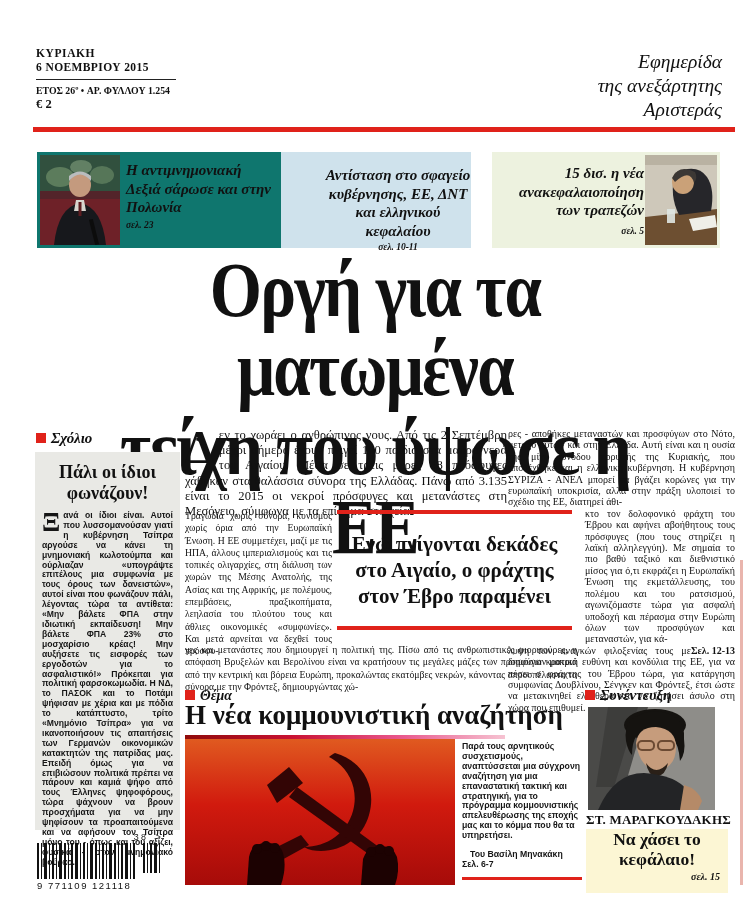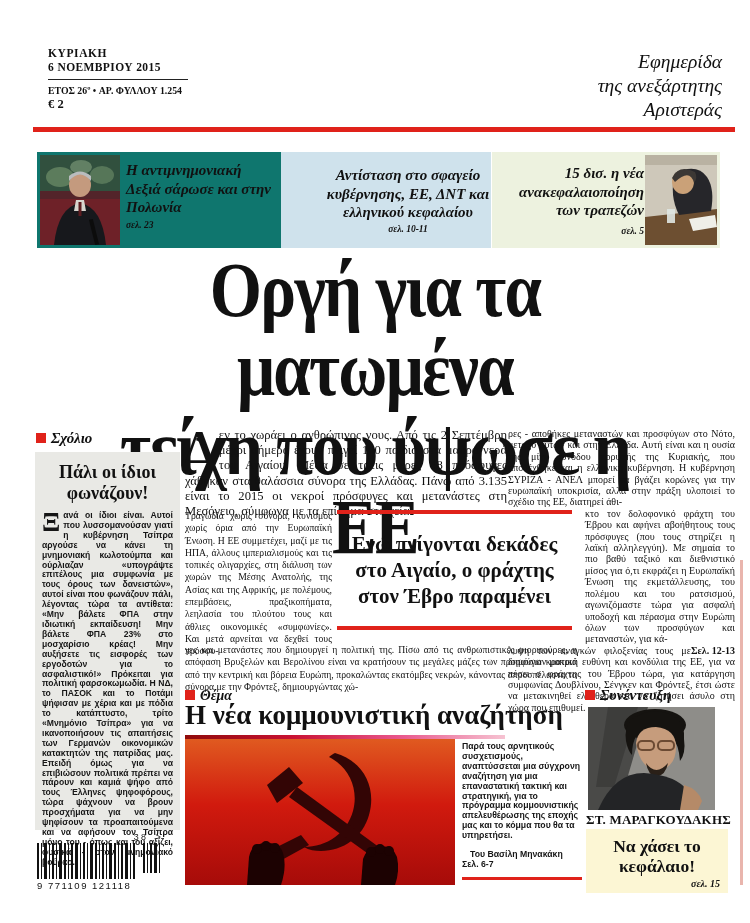--- a/index.html
+++ b/index.html
@@ -1,39 +1,39 @@
 <!DOCTYPE html>
 <html><head>
 <meta charset="utf-8">
 <style>
   html,body{margin:0;padding:0;background:#ffffff;}
   .page{position:relative;width:750px;height:923px;background:#fff;overflow:hidden;
         font-family:"Liberation Serif","DejaVu Serif",serif;color:#111;}
 
   
-  .dateblock{position:absolute;left:48px;top:46px;width:152px;font-weight:bold;}
+  .dateblock{position:absolute;left:36px;top:46px;width:152px;font-weight:bold;}
   .dateblock .day{font-size:11.5px;letter-spacing:.6px;line-height:14px;}
   .dateblock .date{font-size:11.5px;letter-spacing:.4px;line-height:14px;}
   .dateblock .rule{border-top:1px solid #222;width:140px;margin:5px 0 4px 0;}
   .dateblock .issue{font-size:9.8px;line-height:13px;}
   .dateblock .price{font-size:12.5px;line-height:15px;}
   .mast-title{position:absolute;left:205px;top:6px;width:320px;text-align:center;
               font-size:100px;font-weight:bold;letter-spacing:2px;line-height:110px;}
   .tagline{position:absolute;right:28px;top:50px;width:170px;text-align:right;
            font-style:italic;font-size:19.5px;line-height:24px;}
   .red-rule{position:absolute;left:33px;top:127px;width:702px;height:5px;background:#e0221a;}
 
   
   .teaser{position:absolute;top:152px;height:96px;box-sizing:border-box;}
   .teaser .txt{font-style:italic;font-weight:bold;font-size:15px;line-height:18.5px;}
   .teaser .pg{font-style:italic;font-weight:bold;font-size:9.5px;margin-top:2px;}
   .t1{left:37px;width:279px;background:#0f766e;}
   .t1 .photo{position:absolute;left:3px;top:3px;width:80px;height:90px;overflow:hidden;}
   .t1 .txt{position:absolute;left:89px;top:9px;width:146px;}
-  .t2{left:281px;width:210px;background:#cfe2ec;text-align:center;padding-top:14px;padding-left:44px;}
+  .t2{left:281px;width:190px;background:#cfe2ec;text-align:center;padding-top:14px;padding-left:44px;}
   .t3{left:492px;width:228px;background:#edf2df;}
   .t3 .photo{position:absolute;right:3px;top:3px;width:72px;height:90px;overflow:hidden;}
   .t3 .txt{position:absolute;left:4px;top:12px;width:148px;text-align:right;}
   .t3 .pg{position:absolute;left:4px;top:72px;width:148px;text-align:right;}
 
   
   .headline{position:absolute;left:18px;top:250px;width:714px;text-align:center;
             font-weight:bold;font-size:79px;line-height:79px;letter-spacing:-2px;
             transform:scaleX(.85);transform-origin:50% 0;}
 
@@ -75,21 +75,21 @@
              font-family:"Liberation Sans","DejaVu Sans",sans-serif;font-weight:bold;
              font-size:8.7px;line-height:9.9px;color:#161616;}
   .theme-byline{margin-top:9px;margin-left:8px;}
   .theme-rule{width:120px;height:3px;background:#e0221a;margin-top:7px;}
 
   
   .intv-head{position:absolute;left:585px;top:688px;}
   .intv-photo{position:absolute;left:588px;top:707px;width:127px;height:103px;overflow:hidden;}
   .intv-name{position:absolute;left:586px;top:812px;width:148px;font-weight:bold;font-size:13px;letter-spacing:.2px;}
   .intv-box{position:absolute;left:586px;top:829px;width:142px;height:64px;background:#fcf6d4;
-            box-sizing:border-box;padding-top:7px;}
+            box-sizing:border-box;}
   .intv-quote{font-weight:bold;font-size:17.5px;line-height:20px;text-align:center;}
   .intv-page{font-style:italic;font-weight:bold;font-size:10px;text-align:right;padding-right:8px;margin-top:2px;}
 
   
   .barcode{position:absolute;left:37px;top:833px;width:126px;height:62px;}
   .barcode .code{position:absolute;right:0;top:0;font-family:Liberation Mono, monospace;
                  font-size:9px;letter-spacing:2px;color:#222;}
   .barcode .digits{position:absolute;left:0;top:47px;font-family:"Liberation Sans",sans-serif;
                    font-size:9.5px;letter-spacing:1.5px;color:#111;}
   .edge-strip{position:absolute;left:740px;top:560px;width:3px;height:325px;background:#e3a399;opacity:.8;}

